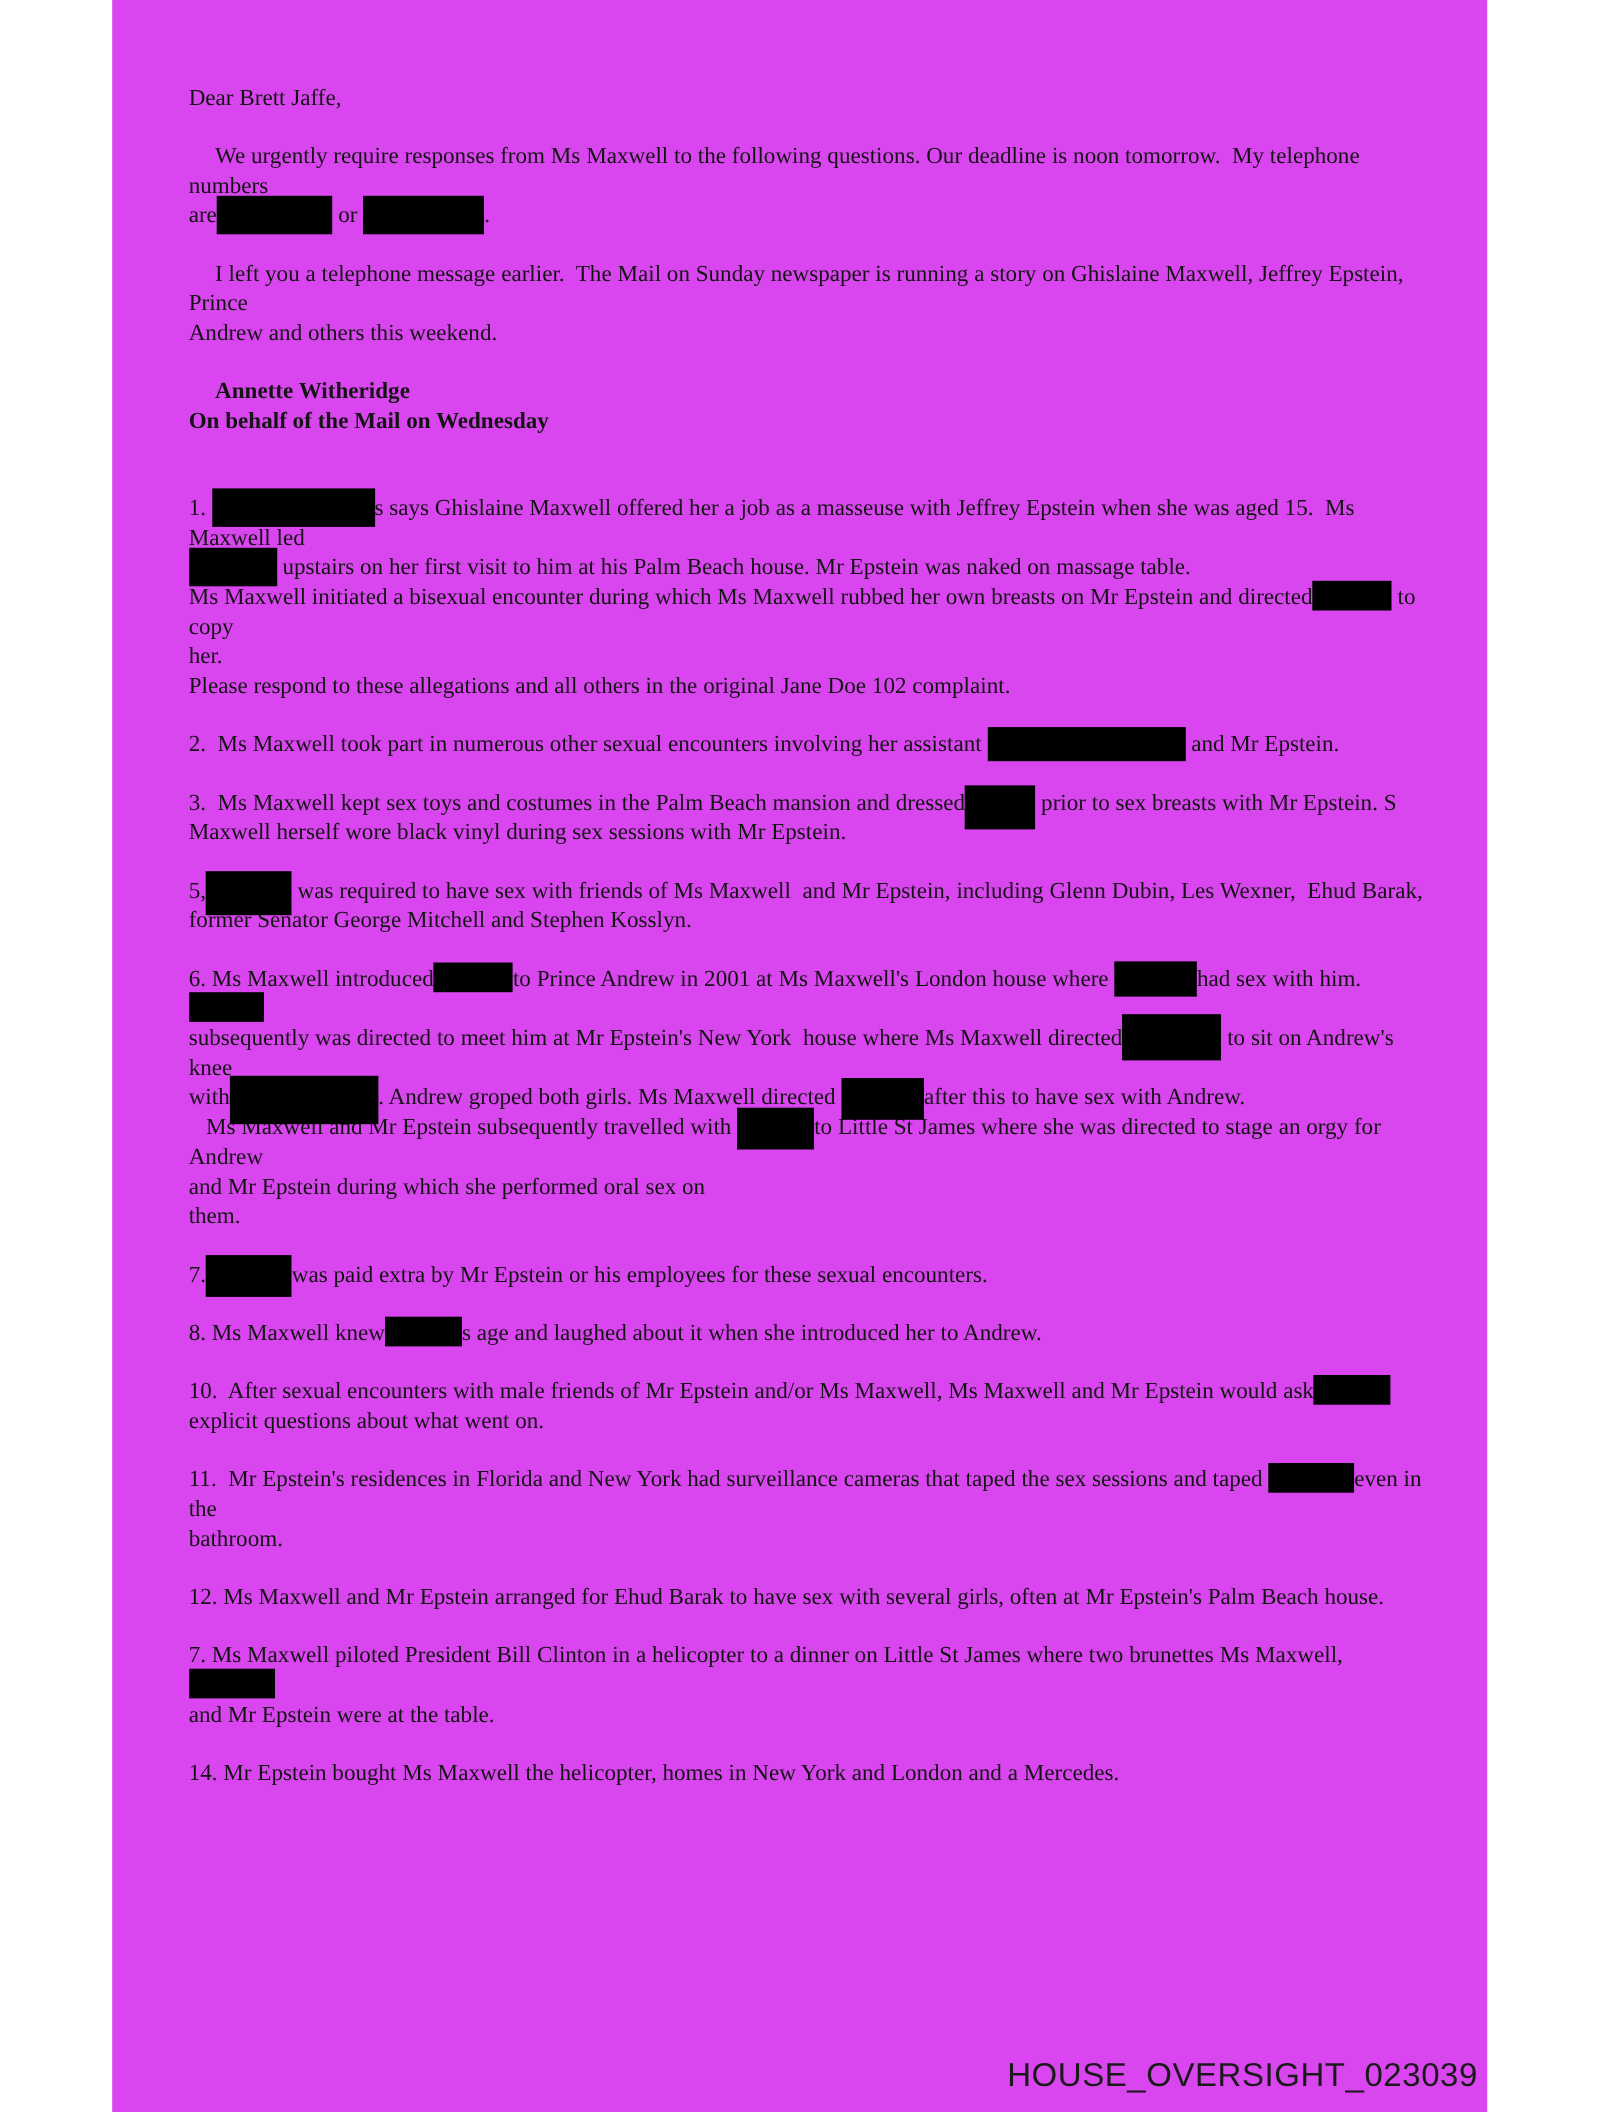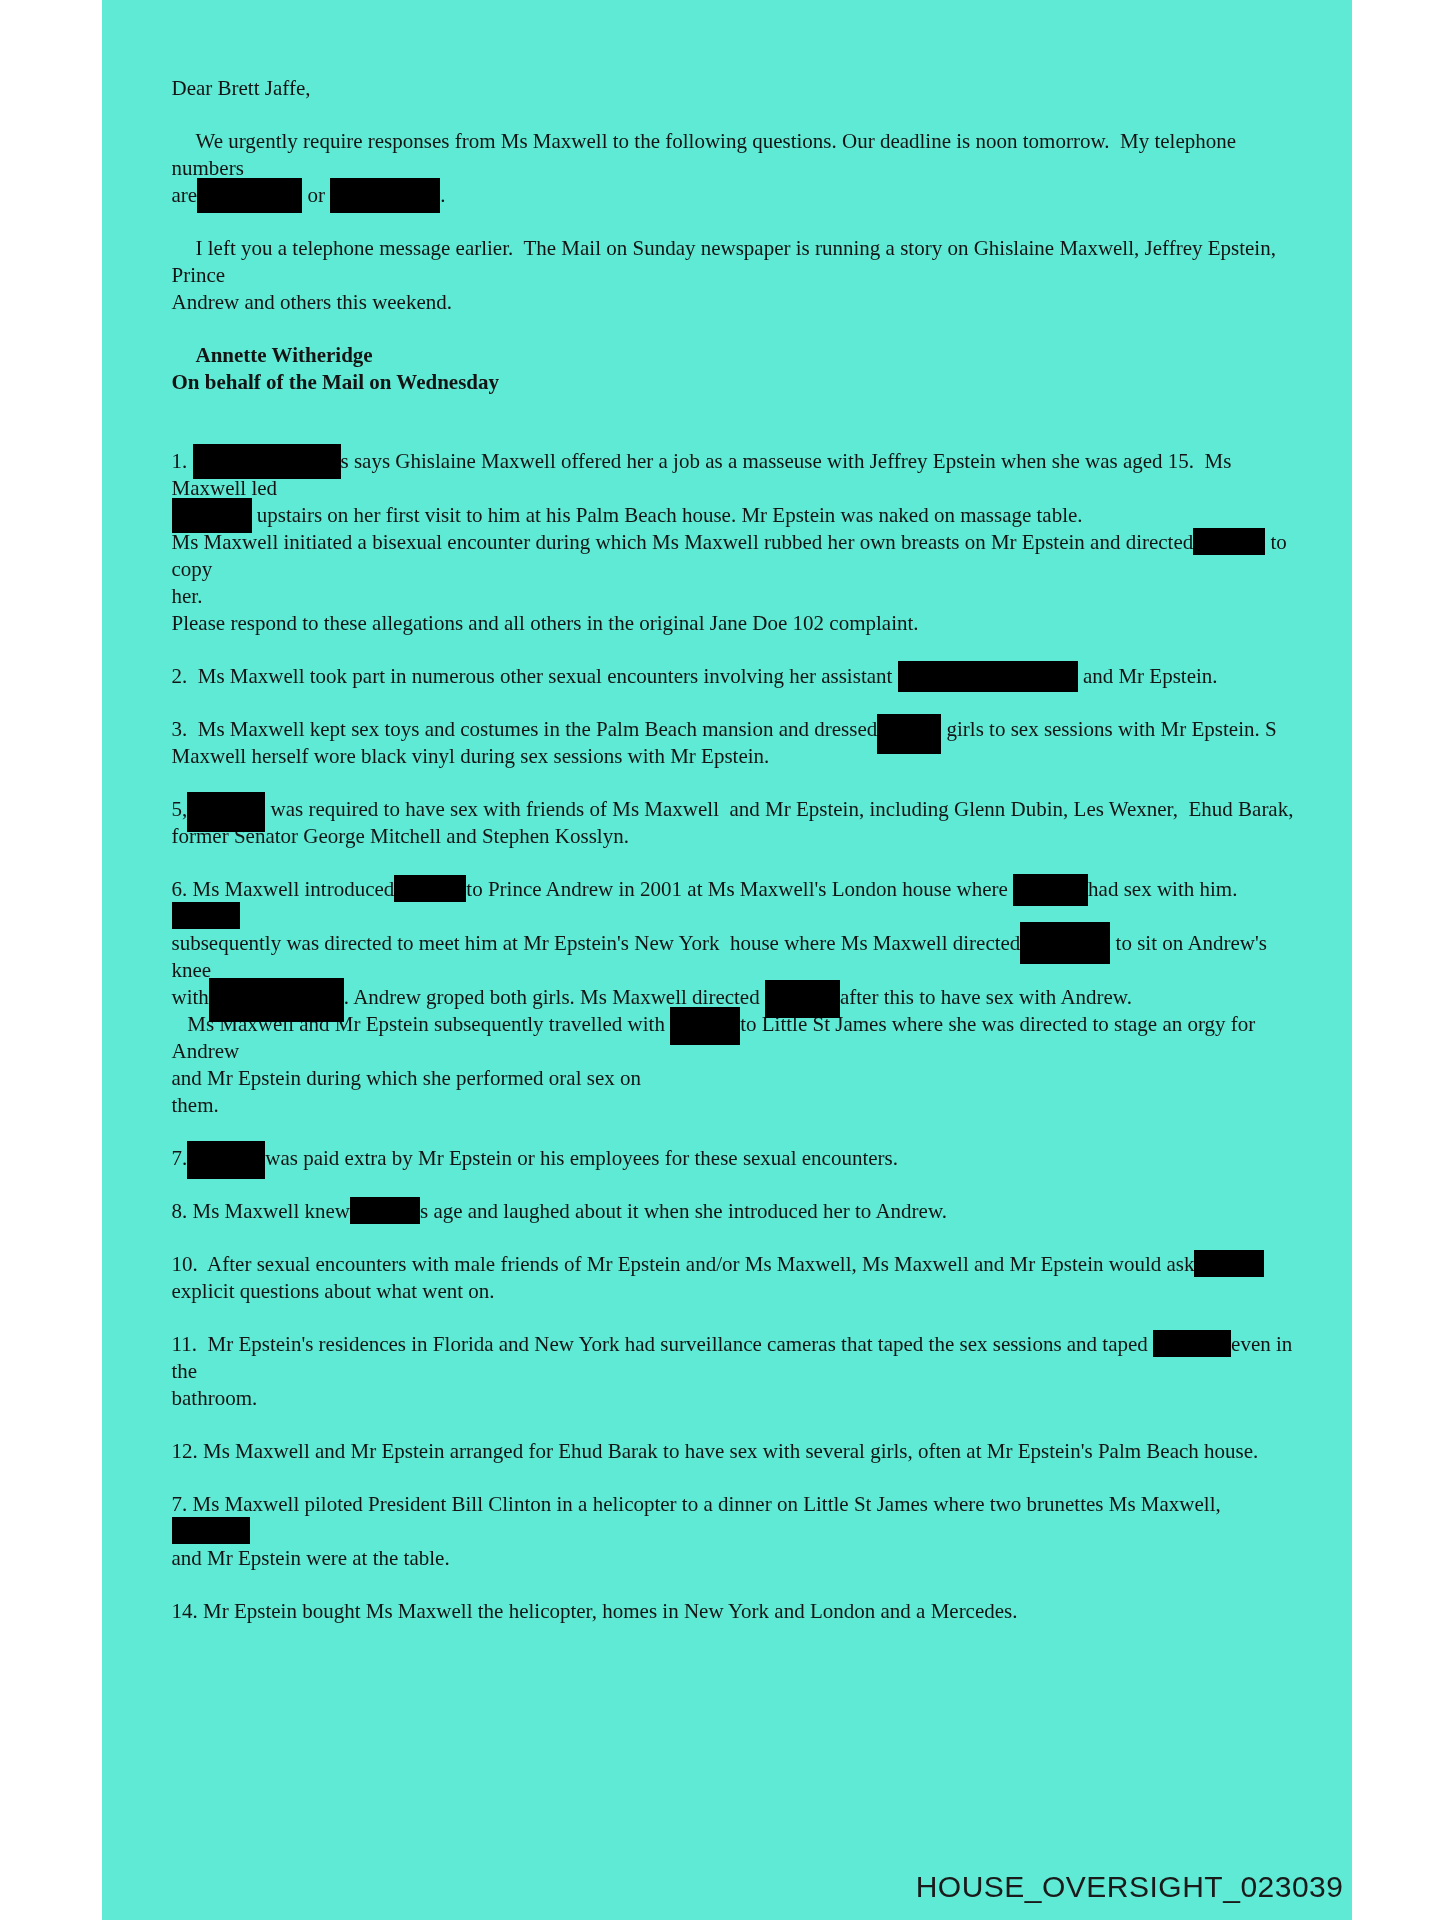--- a/index.html
+++ b/index.html
@@ -1,21 +1,21 @@
 <!DOCTYPE html>
 <html><head>
 <meta charset="utf-8">
 <style>
   html, body { margin: 0; padding: 0; background: #ffffff; }
   .page {
     position: relative;
     width: 1250px;
     height: 1920px;
     margin: 0 auto;
-    background: #5eead4;
+    background: #d946ef;
     box-sizing: border-box;
     padding: 75px 56px 0 70px;
     font-family: "Liberation Serif", "DejaVu Serif", serif;
     font-size: 21px;
     line-height: 27px;
     color: #141414;
     overflow: hidden;
   }
   p { margin: 0 0 26px 0; white-space: pre-wrap; }
   p.indent { text-indent: 24px; }
@@ -57,21 +57,21 @@
   <p class="indent"><span>We urgently require responses from Ms Maxwell to the following questions. Our deadline is noon tomorrow.  My telephone numbers</span><br><span>are</span><span class="redact" style="width:105px;--t:-8px;--b:-7px"></span><span> or </span><span class="redact" style="width:110px;--t:-8px;--b:-7px"></span><span>.</span></p>
 
   <p class="indent"><span>I left you a telephone message earlier.  The Mail on Sunday newspaper is running a story on Ghislaine Maxwell, Jeffrey Epstein, Prince</span><br><span>Andrew and others this weekend.</span></p>
 
   <p class="indent sig"><span>Annette Witheridge</span><br><span>On behalf of the Mail on Wednesday</span></p>
 
   <p class="q"><span>1. </span><span class="redact" style="width:148px;--t:-8px;--b:-7px"></span><span>s says Ghislaine Maxwell offered her a job as a masseuse with Jeffrey Epstein when she was aged 15.  Ms Maxwell led</span><br><span class="redact" style="width:80px;--t:-8px;--b:-7px"></span><span> upstairs on her first visit to him at his Palm Beach house. Mr Epstein was naked on massage table.</span><br><span>Ms Maxwell initiated a bisexual encounter during which Ms Maxwell rubbed her own breasts on Mr Epstein and directed</span><span class="redact" style="width:72px"></span><span> to copy</span><br><span>her.</span><br><span>Please respond to these allegations and all others in the original Jane Doe 102 complaint.</span></p>
 
   <p class="q"><span>2.  Ms Maxwell took part in numerous other sexual encounters involving her assistant </span><span class="redact" style="width:180px;--t:-6px;--b:-5px"></span><span> and Mr Epstein.</span></p>
 
-  <p class="q"><span>3.  Ms Maxwell kept sex toys and costumes in the Palm Beach mansion and dressed</span><span class="redact" style="width:64px;--t:-6px;--b:-14px"></span><span> girls to sex sessions with Mr Epstein. S</span><br><span>Maxwell herself wore black vinyl during sex sessions with Mr Epstein.</span></p>
+  <p class="q"><span>3.  Ms Maxwell kept sex toys and costumes in the Palm Beach mansion and dressed</span><span class="redact" style="width:64px;--t:-6px;--b:-14px"></span><span> prior to sex breasts with Mr Epstein. S</span><br><span>Maxwell herself wore black vinyl during sex sessions with Mr Epstein.</span></p>
 
 
   <p class="q"><span>5,</span><span class="redact" style="width:78px;--t:-8px;--b:-12px"></span><span> was required to have sex with friends of Ms Maxwell  and Mr Epstein, including Glenn Dubin, Les Wexner,  Ehud Barak,</span><br><span>former Senator George Mitchell and Stephen Kosslyn.</span></p>
 
   <p class="q"><span>6. Ms Maxwell introduced</span><span class="redact" style="width:72px"></span><span>to Prince Andrew in 2001 at Ms Maxwell's London house where </span><span class="redact" style="width:75px;--t:-6px;--b:-6px"></span><span>had sex with him. </span><span class="redact" style="width:68px"></span><br><span>subsequently was directed to meet him at Mr Epstein's New York  house where Ms Maxwell directed</span><span class="redact" style="width:90px;--t:-12px;--b:-10px"></span><span> to sit on Andrew's knee</span><br><span>with</span><span class="redact" style="width:135px;--t:-10px;--b:-14px"></span><span>. Andrew groped both girls. Ms Maxwell directed </span><span class="redact" style="width:75px;--t:-8px;--b:-10px"></span><span>after this to have sex with Andrew.</span><br><span>   Ms Maxwell and Mr Epstein subsequently travelled with </span><span class="redact" style="width:70px;--t:-8px;--b:-10px"></span><span>to Little St James where she was directed to stage an orgy for Andrew</span><br><span>and Mr Epstein during which she performed oral sex on</span><br><span>them.</span></p>
 
   <p class="q"><span>7.</span><span class="redact" style="width:78px;--t:-8px;--b:-10px"></span><span>was paid extra by Mr Epstein or his employees for these sexual encounters.</span></p>
 
   <p class="q"><span>8. Ms Maxwell knew</span><span class="redact" style="width:70px"></span><span>s age and laughed about it when she introduced her to Andrew.</span></p>
 

